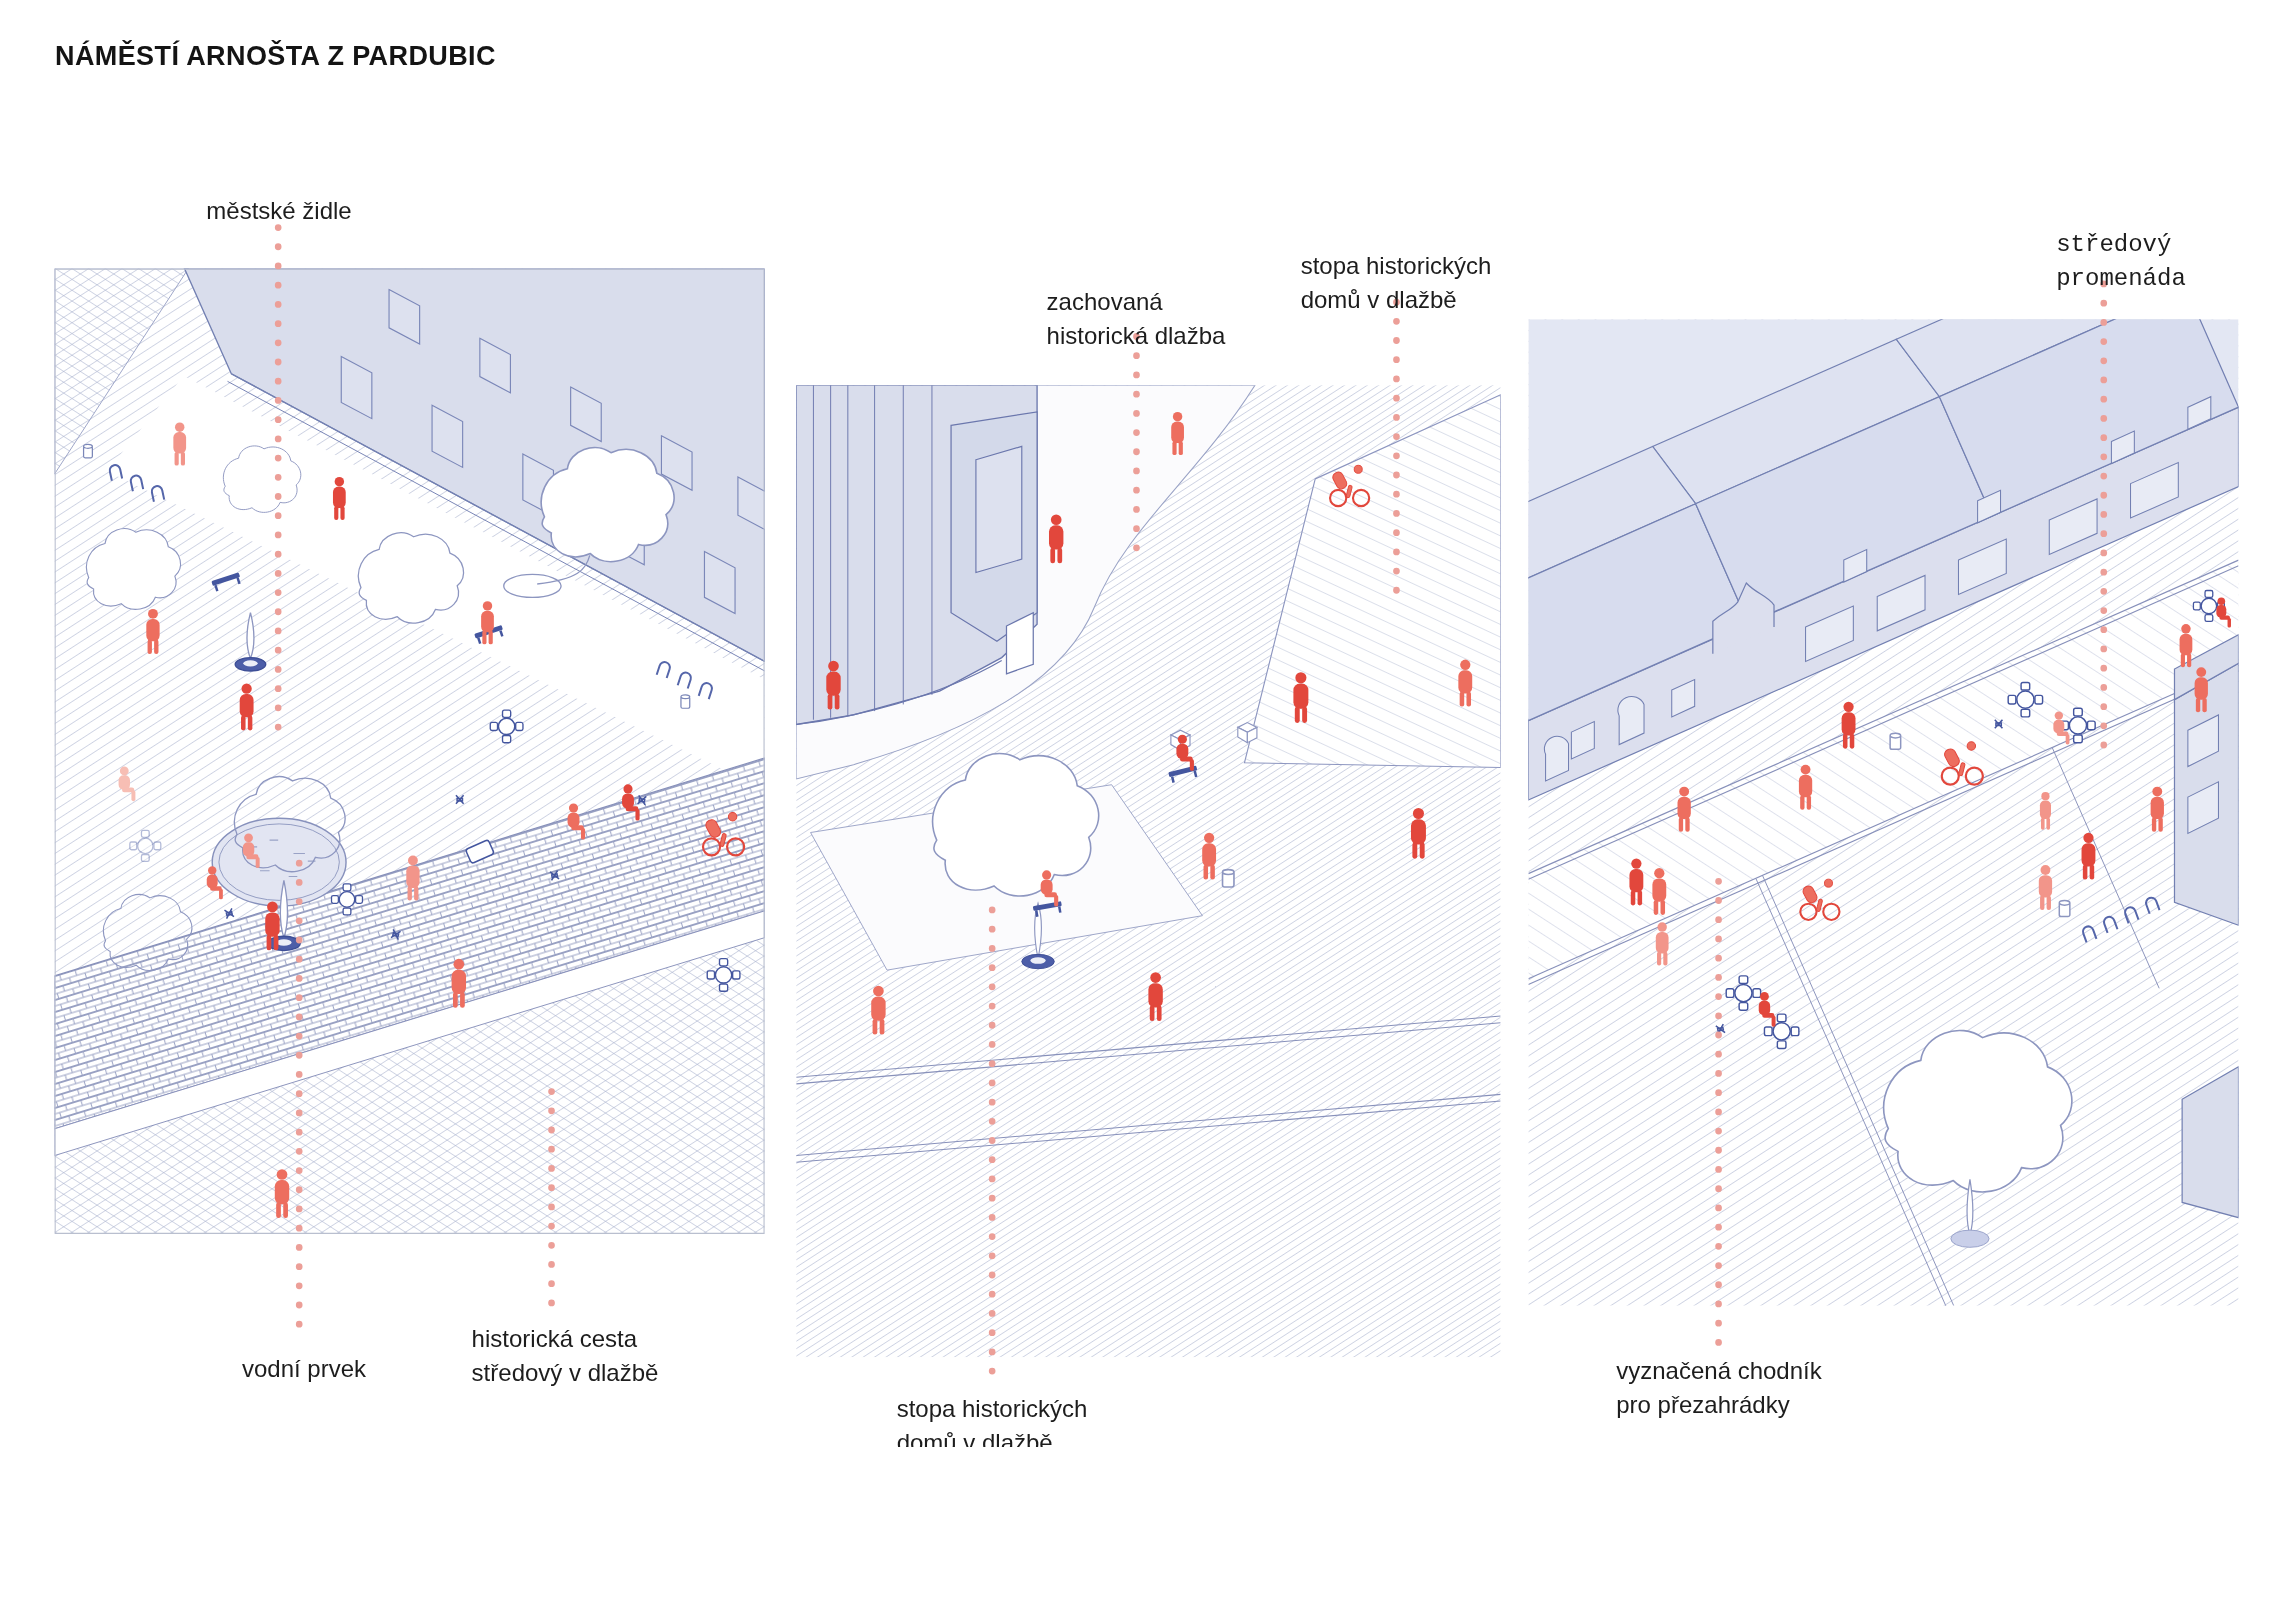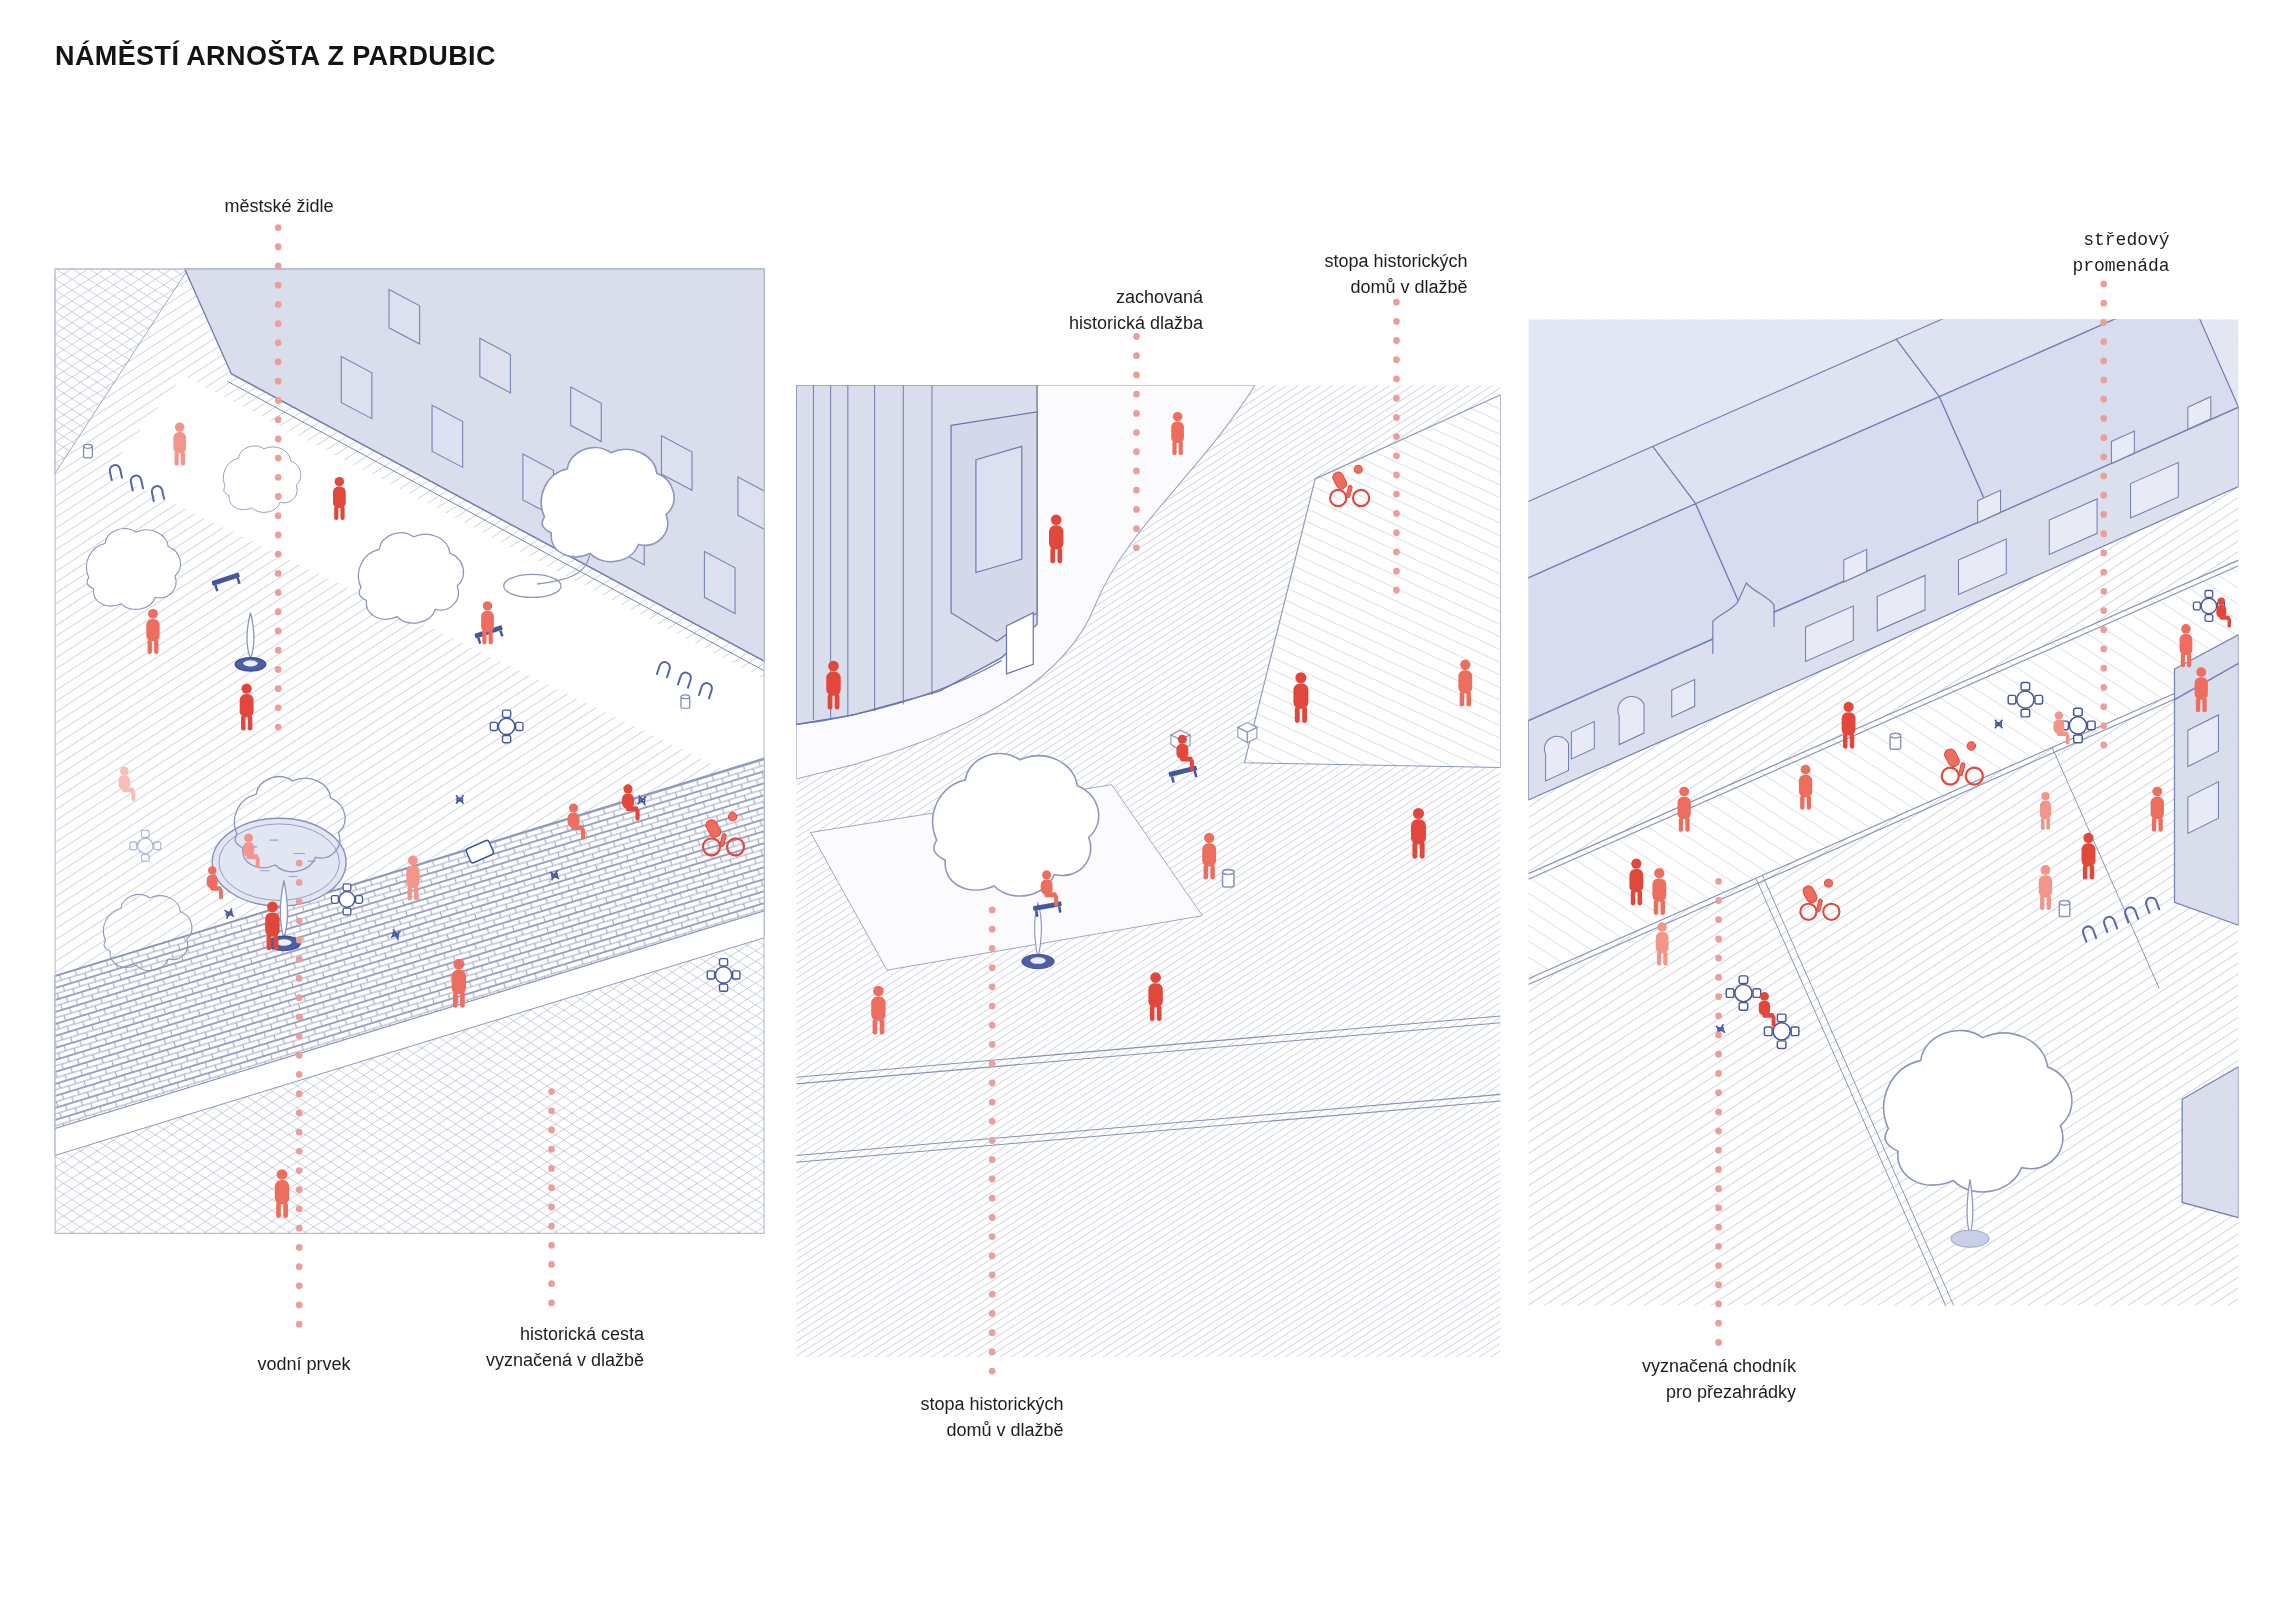--- a/index.html
+++ b/index.html
@@ -1,20 +1,20 @@
 <!DOCTYPE html>
 <html><head>
 <meta charset="utf-8">
 <style>
   html,body{margin:0;padding:0;background:#ffffff;}
   .stage{position:relative;width:2294px;height:1447px;background:#ffffff;overflow:hidden;
          font-family:"Liberation Sans",sans-serif;}
   .ttl{position:absolute;font-weight:bold;font-size:27px;line-height:1.35;color:#141414;
        letter-spacing:0.4px;white-space:pre-line;}
-  .lbl{position:absolute;font-size:18px;line-height:1.42;color:#1d1d1d;text-align:right;
+  .lbl{position:absolute;font-size:24px;line-height:1.42;color:#1d1d1d;text-align:left;
        transform:translateX(-50%);white-space:pre-line;}
   .artsvg{position:absolute;left:0;top:0;}
 </style>
 </head>
 <body>
 
 <div class="stage">
 
 <svg class="artsvg" width="2294" height="1622" viewBox="0 0 2400 1697">
 <defs>
@@ -391,21 +391,21 @@
   <line x1="1038" y1="952" x2="1038" y2="1450"></line>
   <line x1="1798" y1="922" x2="1798" y2="1412"></line>
 </g>
 </svg>
 
 <div class="ttl" style="left:55px;top:38px;">NÁMĚSTÍ ARNOŠTA Z PARDUBIC</div>
 
 <div class="lbl" style="left:279px;top:194px;">městské židle</div>
 <div class="lbl" style="left:304px;top:1352px;">vodní prvek</div>
 <div class="lbl" style="left:565px;top:1322px;">historická cesta
-vyznačená v dlažbě</div>
+středový v dlažbě</div>
 <div class="lbl" style="left:1136px;top:285px;">zachovaná
 historická dlažba</div>
 <div class="lbl" style="left:1396px;top:249px;">stopa historických
 domů v dlažbě</div>
 <div class="lbl" style="left:992px;top:1392px;">stopa historických
 domů v dlažbě</div>
 <div class="lbl" style="left:2121px;top:228px;font-family:Liberation Mono, monospace;">středový
 promenáda</div>
 <div class="lbl" style="left:1719px;top:1354px;">vyznačená chodník
 pro přezahrádky</div>

